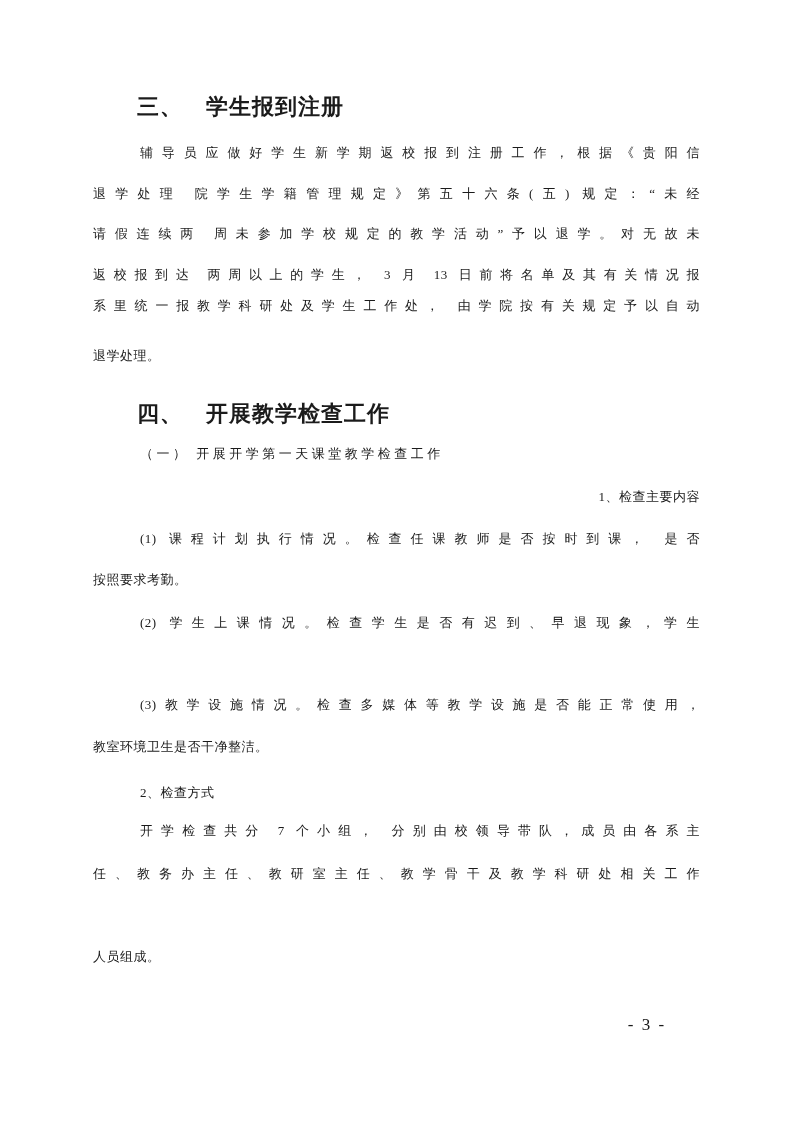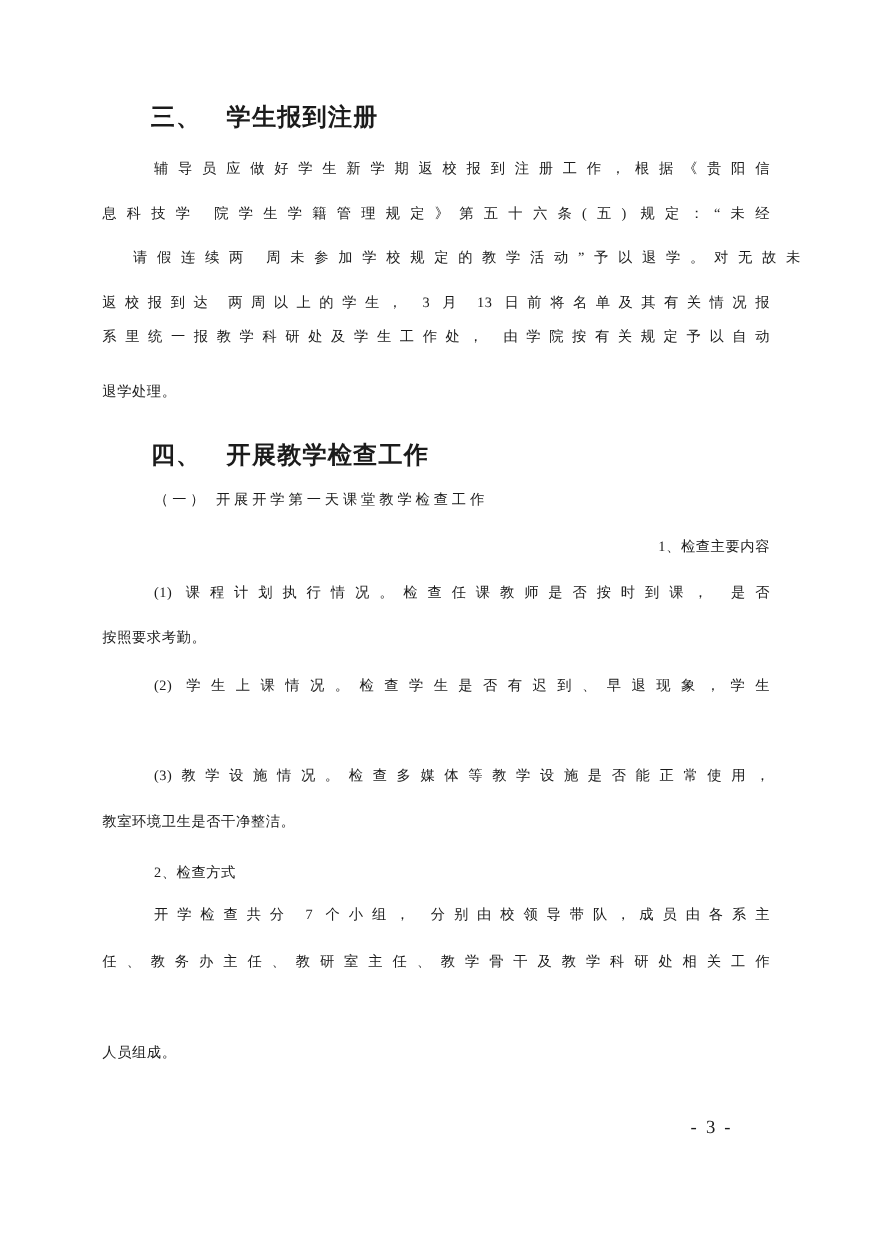--- a/index.html
+++ b/index.html
@@ -59,22 +59,22 @@
   }
 </style>
 </head>
 <body>
 
 <div class="page">
 
   <div class="ln heading" style="top:94px; left:137px;">三、　学生报到注册</div>
 
   <div class="ln indent justify" style="top:140px;">辅导员应做好学生新学期返校报到注册工作，根据《贵阳信</div>
-  <div class="ln justify" style="top:181px;">息科技学 院学生学籍管理规定》第五十六条(五) 规定：“未经</div>
-  <div class="ln justify" style="top:221px;margin-left:28px;">请假连续两 周未参加学校规定的教学活动”予以退学。对无故未</div>
+  <div class="ln justify" style="top:181px;">退学处理 院学生学籍管理规定》第五十六条(五) 规定：“未经</div>
+  <div class="ln justify" style="top:221px;">请假连续两 周未参加学校规定的教学活动”予以退学。对无故未</div>
   <div class="ln justify" style="top:262px;">返校报到达 两周以上的学生， 3 月 13 日前将名单及其有关情况报</div>
   <div class="ln justify" style="top:293px;">系里统一报教学科研处及学生工作处， 由学院按有关规定予以自动</div>
   <div class="ln" style="top:343px;">退学处理。</div>
 
   <div class="ln heading" style="top:401px; left:137px;">四、　开展教学检查工作</div>
 
   <div class="ln indent kaiti" style="top:441px;">（一） 开展开学第一天课堂教学检查工作</div>
   <div class="ln indent" style="top:484px;text-align:right;">1、检查主要内容</div>
   <div class="ln indent justify" style="top:526px;">(1) 课程计划执行情况。检查任课教师是否按时到课， 是否</div>
   <div class="ln" style="top:567px;">按照要求考勤。</div>

